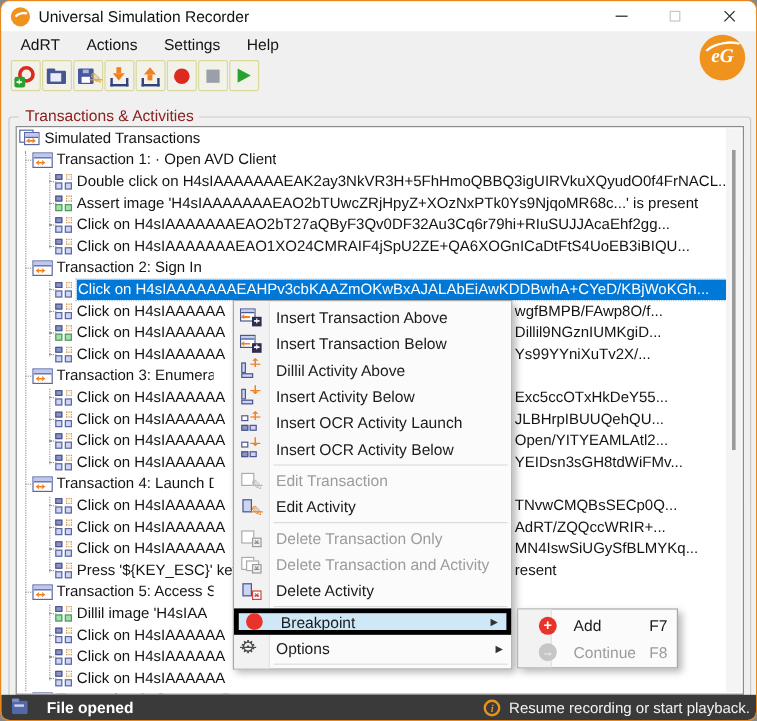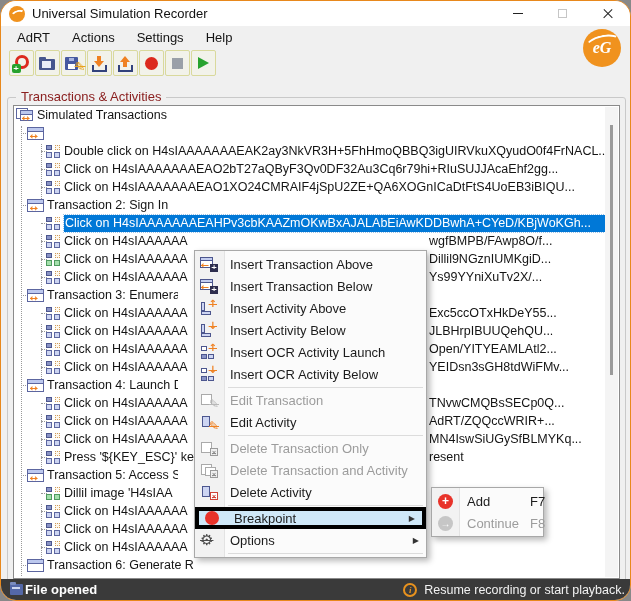--- a/index.html
+++ b/index.html
@@ -1,17 +1,17 @@
 <!DOCTYPE html>
 <html><head>
 <meta charset="utf-8">
 <style>
 *{box-sizing:border-box;margin:0;padding:0}
 body{background:#888;font-family:"Liberation Sans",sans-serif}
-.win{position:relative;width:631px;height:601px;border:1px solid #e8881c;border-radius:16px;overflow:hidden;background:#f0f0f0}
+.win{position:relative;width:631px;height:601px;border:1px solid #e8881c;border-radius:8px;overflow:hidden;background:#f0f0f0}
 
 .tbar{height:25px;background:#fff;display:flex;align-items:center;position:relative}
 .tico{width:16px;height:16px;border-radius:50%;background:#f0921e;position:relative;margin-left:8px;flex:none}
 .tico::after{content:"";position:absolute;left:2px;top:4px;width:11px;height:7px;border:2px solid transparent;border-top-color:#fff;border-radius:50%;transform:rotate(-15deg)}
 .ttl{margin-left:7px;font-size:13px;color:#111}
 .wcs{position:absolute;right:0;top:0;display:flex;height:25px}
 .wc{width:45px;height:25px;display:flex;align-items:center;justify-content:center}
 .wc-minimize s{display:block;width:10px;height:1px;background:#222}
 .wc-maximize s{display:block;width:9px;height:9px;border:1px solid #c6c6c6}
 .wc-close s{display:block;width:12px;height:12px;position:relative}
@@ -126,39 +126,39 @@
 .xb{right:0;bottom:0;width:8px;height:8px;border:1px solid #9a9a9a;background:#f0f0f0;color:#8a8a8a;font:bold 7px/7px "Liberation Sans",sans-serif;text-align:center}
 .xb::before{content:"×"}
 .xr{right:0;bottom:0;width:8px;height:8px;border:1px solid #d04438;background:#fff;color:#d04438;font:bold 7px/7px "Liberation Sans",sans-serif;text-align:center}
 .xr::before{content:"×"}
 .rc{left:1px;top:1px;width:14px;height:14px;border-radius:50%;background:#e8332a}
 .gg{left:0;top:-1px;font-size:15px;line-height:17px;color:#4c4c4c}
 .gg::before{content:"⚙"}
 .p1{left:1px;top:1px;width:8px;height:12px;border:1px solid var(--c1);background:#fff}
 .p2{left:6px;top:4px;width:9px;height:10px;background:#aab6e0;border:1px solid var(--c1)}
 
-.smenu{position:absolute;left:430px;top:486px;width:113px;background:#fbfbfb;border:1px solid #a8a8a8;box-shadow:3px 3px 6px rgba(0,0,0,.28);padding:2px 0;z-index:6}
+.smenu{position:absolute;left:430px;top:506px;width:134px;background:#fbfbfb;border:1px solid #a8a8a8;box-shadow:3px 3px 6px rgba(0,0,0,.28);padding:2px 11px;z-index:6}
 .smenu::before{content:"";position:absolute;left:0;top:0;bottom:0;width:27px;background:#f2f2f2;border-right:1px solid #e3e3e3}
 .smi{position:relative;height:22px;display:flex;align-items:center;font-size:13px;color:#1c1c1c}
 .smi.dis{color:#9c9c9c}
 .sic{width:15px;height:15px;border-radius:50%;position:relative;flex:none;margin-left:6px;color:#fff;text-align:center;font:bold 12px/14px "Liberation Sans",sans-serif}
 .sic.add{background:#e8332a}
 .sic.add::before{content:"+"}
 .sic.cont{background:#c6c6c6}
 .sic.cont::before{content:"→";font-size:10px}
 .sic.rem{background:#c6c6c6}
 .sic.rem::before{content:"×"}
 .slbl{margin-left:14px}
 .ssc{position:absolute;left:98px}
 
 .sbar{position:absolute;left:0;right:0;bottom:0;height:21px;background:#3a3a3a;display:flex;align-items:center;color:#fff;z-index:7}
 .sfi{width:13px;height:11px;background:#5468a8;border-radius:1px;position:relative;margin-left:9px;flex:none}
 .sfi::before{content:"";position:absolute;left:0;top:-2px;width:6px;height:3px;background:#7a8cc0;border-radius:1px}
 .sfi::after{content:"";position:absolute;left:2px;top:3px;width:8px;height:2px;background:#cdd6f0}
-.sltxt{font-weight:bold;font-size:13px;margin-left:2px}
+.sltxt{font-weight:bold;font-size:13px;margin-left:16px}
 .srt{margin-left:auto;display:flex;align-items:center}
 .sinfo{width:14px;height:14px;border-radius:50%;border:2px solid #e8921e;color:#e8921e;text-align:center;font:italic bold 9px/10px "Liberation Serif",serif;flex:none}
 .sinfo::before{content:"i"}
 .srtxt{font-size:12.5px;margin:0 5px 0 7px;color:#f2f2f2}
 </style>
 </head>
 <body>
 
 <div class="win">
   <div class="tbar">
@@ -243,29 +243,39 @@
             <s class="w1"></s>
             <s class="w2"></s>
             <s class="oa2"></s>
           </span>
           <span class="lbl">Simulated Transactions</span>
         </div>
         <div class="row d1">
           <span class="ti ti-tx">
             <s class="oa2"></s>
           </span>
+          <span class="lbl">Transaction 1: · Open AVD Client</span>
         </div>
         <div class="row d2">
           <span class="ti ti-act">
             <s class="s1"></s>
             <s class="s2"></s>
             <s class="s3"></s>
             <s class="s4"></s>
           </span>
           <span class="lbl">Double click on H4sIAAAAAAAEAK2ay3NkVR3H+5FhHmoQBBQ3igUIRVkuXQyudO0f4FrNACL...</span>
+        </div>
+        <div class="row d2">
+          <span class="ti ti-act green">
+            <s class="s1"></s>
+            <s class="s2"></s>
+            <s class="s3"></s>
+            <s class="s4"></s>
+          </span>
+          <span class="lbl">Assert image 'H4sIAAAAAAAEAO2bTUwcZRjHpyZ+XOzNxPTk0Ys9NjqoMR68c...' is present</span>
         </div>
         <div class="row d2">
           <span class="ti ti-act">
             <s class="s1"></s>
             <s class="s2"></s>
             <s class="s3"></s>
             <s class="s4"></s>
           </span>
           <span class="lbl">Click on H4sIAAAAAAAEAO2bT27aQByF3Qv0DF32Au3Cq6r79hi+RIuSUJJAcaEhf2gg...</span>
         </div>
@@ -483,21 +493,21 @@
           <s class="bdg"></s>
         </div>
         <span class="mlbl">Insert Transaction Below</span>
       </div>
       <div class="mi">
         <div class="mic">
           <s class="bv"></s>
           <s class="bh"></s>
           <s class="oa up"></s>
         </div>
-        <span class="mlbl">Insert Activity Above</span>
+        <span class="mlbl">Dillil Activity Above</span>
       </div>
       <div class="mi">
         <div class="mic">
           <s class="bv"></s>
           <s class="bh"></s>
           <s class="oa dn"></s>
         </div>
         <span class="mlbl">Insert Activity Below</span>
       </div>
       <div class="mi">

